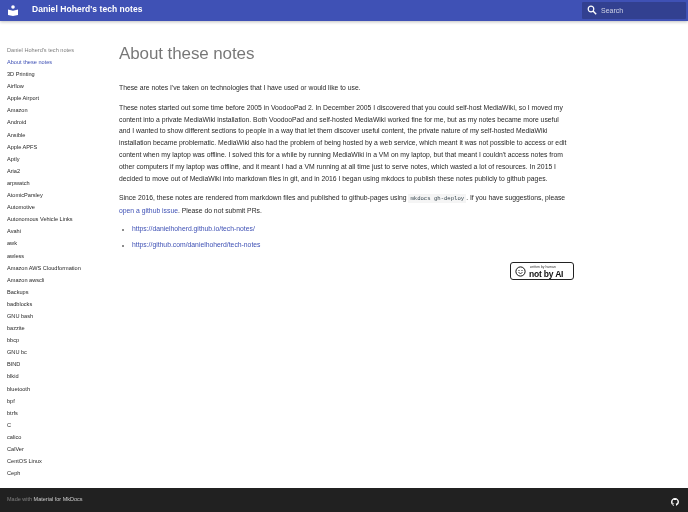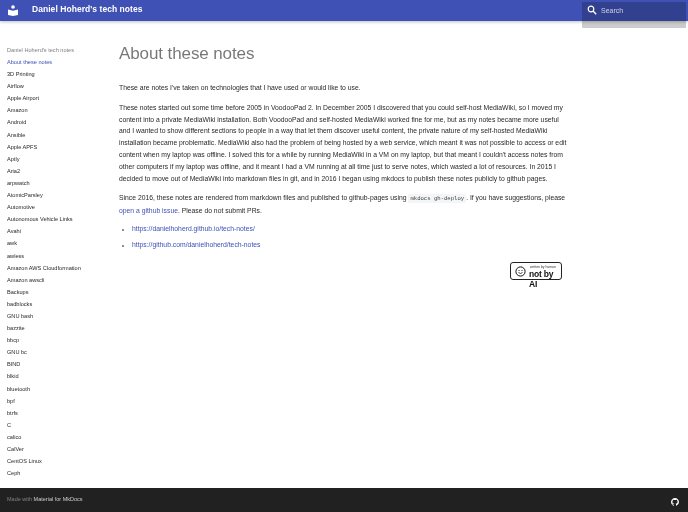--- a/index.html
+++ b/index.html
@@ -8,21 +8,21 @@
 
   .header {
     position: absolute; top: 0; left: 0; width: 688px; height: 21px;
     background: #3f51b5; color: #fff;
     box-shadow: 0 1px 3px rgba(0,0,0,0.25);
     display: flex; align-items: center;
   }
   .logo { position: absolute; left: 8px; top: 5px; width: 10px; height: 11px; }
   .site-title { position: absolute; left: 32px; top: 4px; font-size: 8.5px; font-weight: bold; letter-spacing: 0.05px; }
   .search {
-    position: absolute; left: 582px; top: 2px; width: 104px; height: 26px;
+    position: absolute; left: 582px; top: 2px; width: 104px; height: 17px;
     background: rgba(0,0,0,0.2); border-radius: 1px;
   }
   .search-icon { position: absolute; left: 5px; top: 3px; width: 10px; height: 10px; }
   .search-input {
     position: absolute; left: 18px; top: 0; width: 84px; height: 17px;
     background: transparent; border: none; outline: none;
     color: #fff; font-size: 7px; padding-left: 1px;
     font-family: "Liberation Sans", sans-serif;
   }
   .search-input::placeholder { color: rgba(255,255,255,0.75); }
@@ -34,21 +34,21 @@
 
   .content { position: absolute; left: 119px; top: 44px; width: 450px; }
   .page-title { font-size: 17px; font-weight: 300; color: rgba(0,0,0,0.54); letter-spacing: -0.1px; height: 34px; line-height: 20px; margin-bottom: 4px;}
   .para { font-size: 6.8px; line-height: 11.8px; color: rgba(0,0,0,0.87); margin-bottom: 8px; }
   .para a, .links a { color: #3f51b5; text-decoration: none; }
   code { font-family: "Liberation Mono", monospace; font-size: 5.6px; background: #f5f5f5; padding: 1px 2px; color: #37474f; }
   .links { list-style: disc; padding-left: 13px; font-size: 6.8px; line-height: 15.6px; margin-top: -4px;}
   .links li::marker { color: rgba(0,0,0,0.6); font-size: 5px; }
 
   .badge {
-    position: absolute; left: 510px; top: 262px; width: 52px; height: 18px;
+    position: absolute; left: 510px; top: 262px; width: 64px; height: 18px;
     border: 1px solid #222; border-radius: 3px; background: #fff;
   }
   .badge-face { position: absolute; left: 4px; top: 3px; width: 11px; height: 11px; }
   .badge-small { position: absolute; left: 19px; top: 2px; font-size: 3.4px; color: #333; }
   .badge-big { position: absolute; left: 18px; top: 6px; font-size: 8.5px; font-weight: bold; color: #111; letter-spacing: -0.2px;}
 
   .footer {
     position: absolute; left: 0; top: 488px; width: 688px; height: 24px;
     background: rgba(0,0,0,0.87); background-color: #212121;
   }

